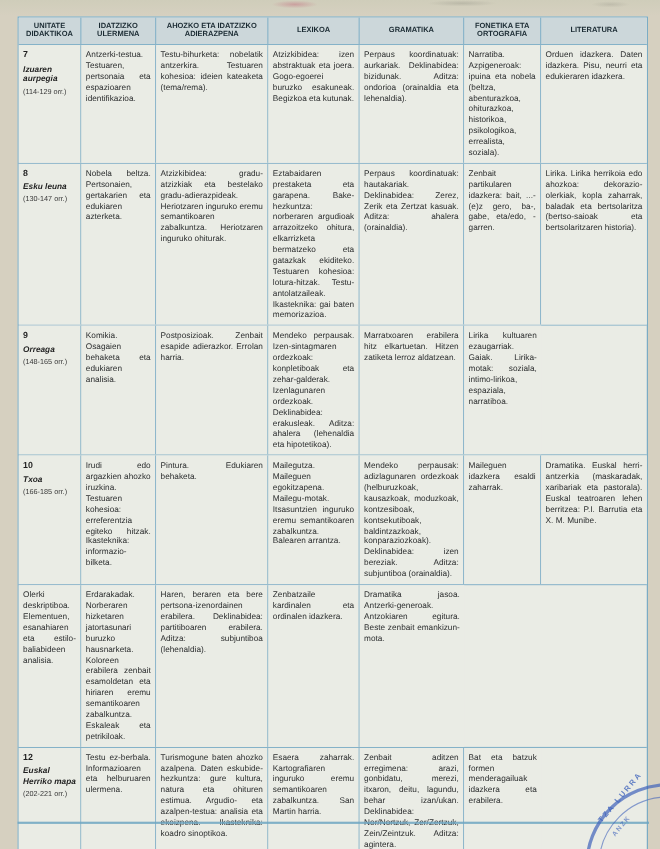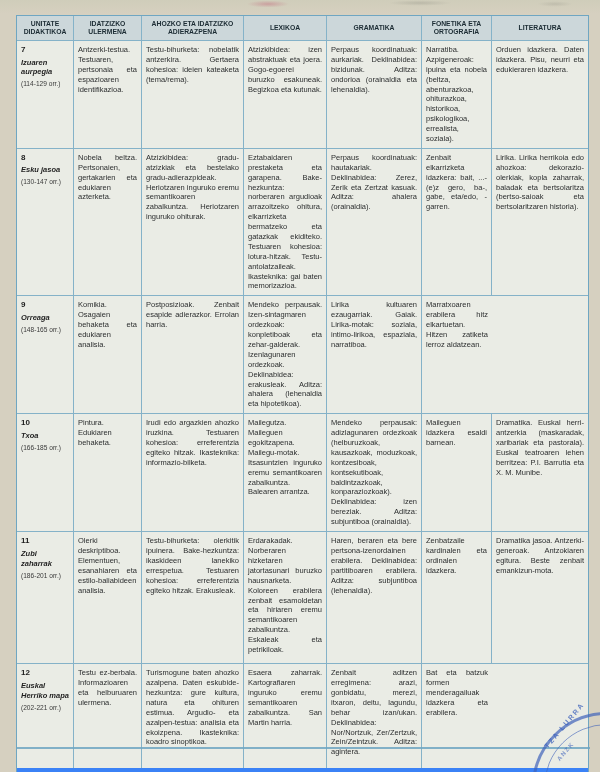--- a/index.html
+++ b/index.html
@@ -102,76 +102,70 @@
       <div class="hcell">LITERATURA</div>
     </div>
 
     <div class="row r7">
       <div class="cell unit-cell">
         <div class="unit-num">7</div>
         <div class="unit-title">Izuaren aurpegia</div>
         <div class="unit-pages">(114-129 orr.)</div>
       </div>
       <div class="cell">Antzerki-testua. Testuaren, pertsonaia eta espazioaren identifikazioa.</div>
-      <div class="cell">Testu-bihurketa: nobelatik antzerkira. Gertaera kohesioa: ideien kateaketa (tema/rema).</div>
+      <div class="cell">Testu-bihurketa: nobelatik antzerkira. Testuaren kohesioa: ideien kateaketa (tema/rema).</div>
       <div class="cell">Atzizkibidea: izen abstraktuak eta joera. Gogo-egoerei buruzko esakuneak. Begizkoa eta kutunak.</div>
       <div class="cell">Perpaus koordinatuak: aurkariak. Deklinabidea: bizidunak. Aditza: ondorioa (orainaldia eta lehenaldia).</div>
       <div class="cell">Narratiba. Azpigeneroak: ipuina eta nobela (beltza, abenturazkoa, ohiturazkoa, historikoa, psikologikoa, errealista, soziala).</div>
       <div class="cell">Orduen idazkera. Daten idazkera. Pisu, neurri eta edukieraren idazkera.</div>
     </div>
 
     <div class="row r8">
       <div class="cell unit-cell">
         <div class="unit-num">8</div>
-        <div class="unit-title">Esku jasoa</div>
+        <div class="unit-title">Esku leuna</div>
         <div class="unit-pages">(130-147 orr.)</div>
       </div>
       <div class="cell">Nobela beltza. Pertsonaien, gertakarien eta edukiaren azterketa.</div>
       <div class="cell">Atzizkibidea: gradu-atzizkiak eta bestelako gradu-adierazpideak. Heriotzaren inguruko eremu semantikoaren zabalkuntza. Heriotzaren inguruko ohiturak.</div>
       <div class="cell">Eztabaidaren prestaketa eta garapena. Bake-hezkuntza: norberaren argudioak arrazoitzeko ohitura, elkarrizketa bermatzeko eta gatazkak ekiditeko. Testuaren kohesioa: lotura-hitzak. Testu-antolatzaileak. Ikasteknika: gai baten memorizazioa.</div>
       <div class="cell">Perpaus koordinatuak: hautakariak. Deklinabidea: Zerez, Zerik eta Zertzat kasuak. Aditza: ahalera (orainaldia).</div>
-      <div class="cell">Zenbait elkarrizketa idazkera: bait, ...-(e)z gero, ba-, gabe, eta/edo, -garren.</div>
+      <div class="cell">Zenbait partikularen idazkera: bait, ...-(e)z gero, ba-, gabe, eta/edo, -garren.</div>
       <div class="cell">Lirika. Lirika herrikoia edo ahozkoa: dekorazio-olerkiak, kopla zaharrak, baladak eta bertsolaritza (bertso-saioak eta bertsolaritzaren historia).</div>
     </div>
 
     <div class="row r9">
       <div class="cell unit-cell">
         <div class="unit-num">9</div>
         <div class="unit-title">Orreaga</div>
         <div class="unit-pages">(148-165 orr.)</div>
       </div>
       <div class="cell">Komikia. Osagaien behaketa eta edukiaren analisia.</div>
       <div class="cell">Postposizioak. Zenbait esapide adierazkor. Errolan harria.</div>
       <div class="cell">Mendeko perpausak. Izen-sintagmaren ordezkoak: konpletiboak eta zehar-galderak. Izenlagunaren ordezkoak. Deklinabidea: erakusleak. Aditza: ahalera (lehenaldia eta hipotetikoa).</div>
+      <div class="cell">Marratxoaren erabilera hitz elkartuetan. Hitzen zatiketa lerroz aldatzean.</div>
       <div class="cell">Lirika kultuaren ezaugarriak. Gaiak. Lirika-motak: soziala, intimo-lirikoa, espaziala, narratiboa.</div>
-      <div class="cell">Marratxoaren erabilera hitz elkartuetan. Hitzen zatiketa lerroz aldatzean.</div>
     </div>
 
     <div class="row r10">
       <div class="cell unit-cell">
         <div class="unit-num">10</div>
         <div class="unit-title">Txoa</div>
         <div class="unit-pages">(166-185 orr.)</div>
       </div>
+      <div class="cell">Irudi edo argazkien ahozko iruzkina. Testuaren kohesioa: erreferentzia egiteko hitzak. Ikasteknika: informazio-bilketa.</div>
       <div class="cell">Pintura. Edukiaren behaketa.</div>
-      <div class="cell">Irudi edo argazkien ahozko iruzkina. Testuaren kohesioa: erreferentzia egiteko hitzak. Ikasteknika: informazio-bilketa.</div>
       <div class="cell">Mailegutza. Maileguen egokitzapena. Mailegu-motak. Itsasuntzien inguruko eremu semantikoaren zabalkuntza. Balearen arrantza.</div>
       <div class="cell">Mendeko perpausak: adizlagunaren ordezkoak (helburuzkoak, kausazkoak, moduzkoak, kontzesiboak, kontsekutiboak, baldintzazkoak, konparaziozkoak). Deklinabidea: izen bereziak. Aditza: subjuntiboa (orainaldia).</div>
-      <div class="cell">Maileguen idazkera esaldi barnean.</div>
+      <div class="cell">Maileguen idazkera esaldi zaharrak.</div>
       <div class="cell">Dramatika. Euskal herri-antzerkia (maskaradak, xaribariak eta pastorala). Euskal teatroaren lehen berritzea: P.I. Barrutia eta X. M. Munibe.</div>
     </div>
 
     <div class="row r11">
-      <div class="cell unit-cell">
-        <div class="unit-num">11</div>
-        <div class="unit-title">Zubi zaharrak</div>
-        <div class="unit-pages">(186-201 orr.)</div>
-      </div>
       <div class="cell">Olerki deskriptiboa. Elementuen, esanahiaren eta estilo-baliabideen analisia.</div>
-      <div class="cell">Testu-bihurketa: olerkitik ipuinera. Bake-hezkuntza: ikaskideen lanekiko errespetua. Testuaren kohesioa: erreferentzia egiteko hitzak. Erakusleak.</div>
       <div class="cell">Erdarakadak. Norberaren hizketaren jatortasunari buruzko hausnarketa. Koloreen erabilera zenbait esamoldetan eta hiriaren eremu semantikoaren zabalkuntza. Eskaleak eta petrikiloak.</div>
       <div class="cell">Haren, beraren eta bere pertsona-izenordainen erabilera. Deklinabidea: partitiboaren erabilera. Aditza: subjuntiboa (lehenaldia).</div>
       <div class="cell">Zenbatzaile kardinalen eta ordinalen idazkera.</div>
       <div class="cell">Dramatika jasoa. Antzerki-generoak. Antzokiaren egitura. Beste zenbait emankizun-mota.</div>
     </div>
 
     <div class="row r12">
       <div class="cell unit-cell">
         <div class="unit-num">12</div>
         <div class="unit-title">Euskal Herriko mapa</div>

